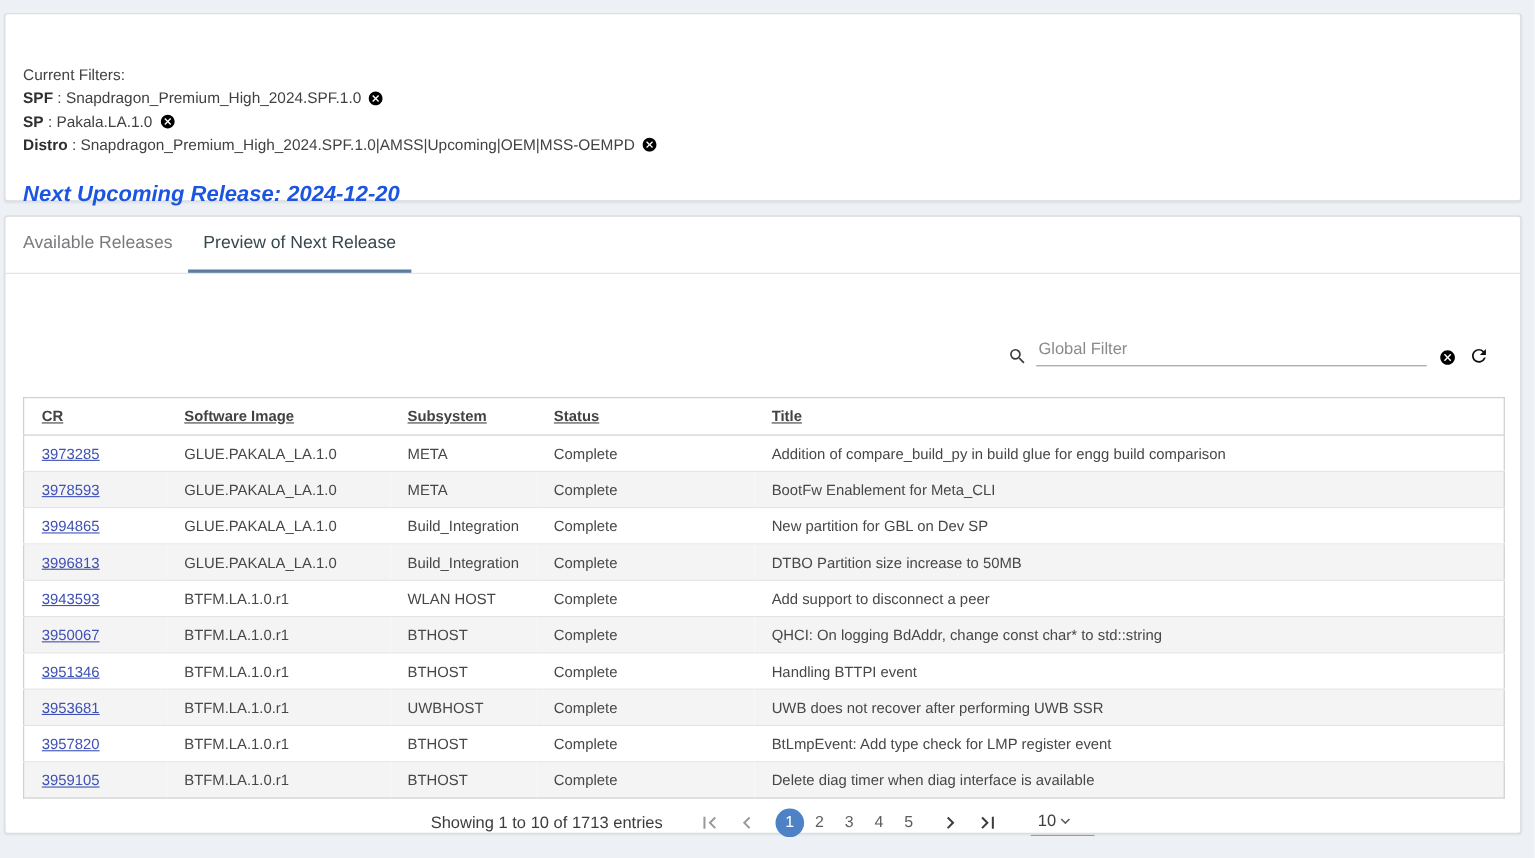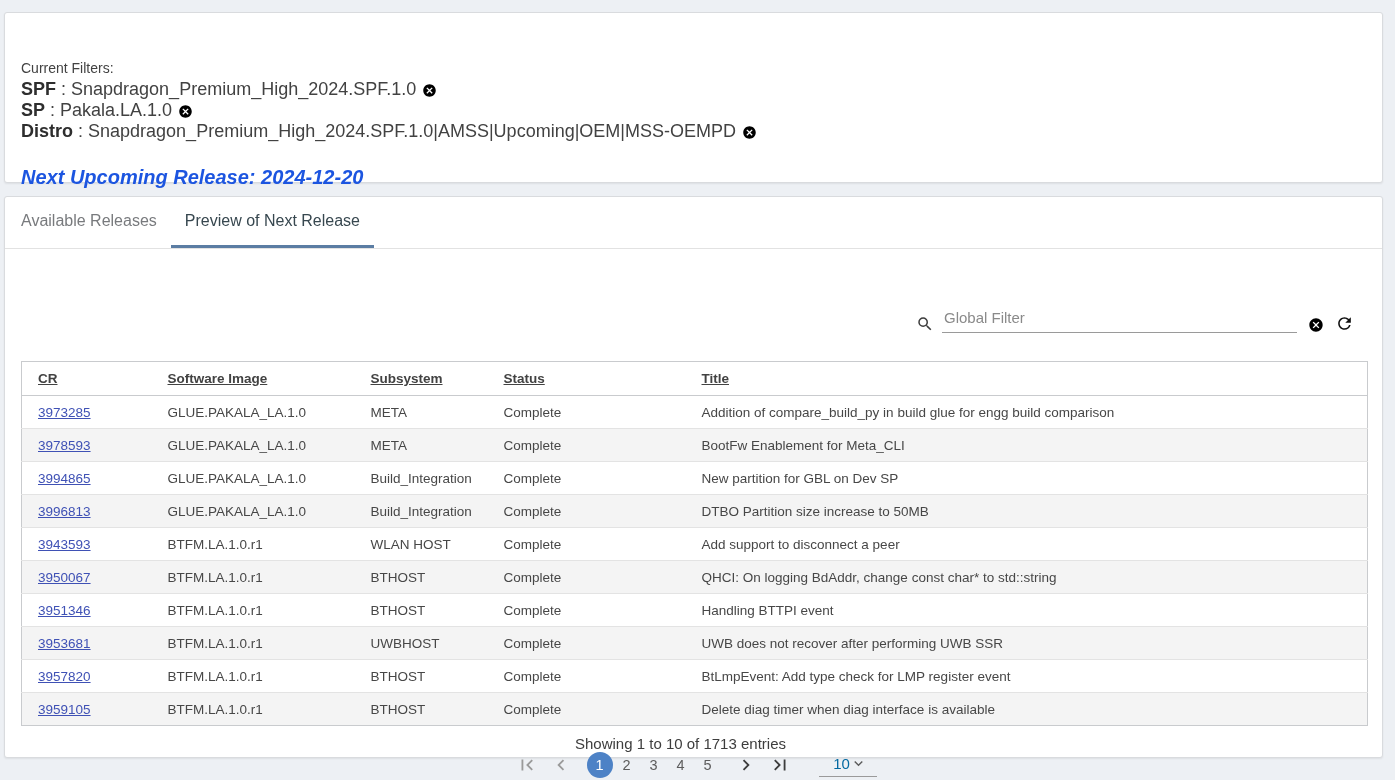--- a/index.html
+++ b/index.html
@@ -12,21 +12,21 @@
     overflow:hidden;
   }
   .panel {
     position:absolute; left:4px; width:1379px; background:#fff;
     border:1px solid #d9dbde; border-radius:3px;
     box-shadow:0 1px 2px rgba(0,0,0,0.07);
   }
   
   .filter-panel { top:12px; height:171px; padding:45px 16px 0 16px; }
   .filter-title { font-size:14px; line-height:21px; color:#424242; }
-  .filter-line { font-size:18px; line-height:21px; color:#424242; }
+  .filter-line { font-size:14px; line-height:21px; color:#424242; }
   .flabel { font-weight:bold; color:#2e2e2e; }
   .icon-btn { display:inline-block; vertical-align:-3px; margin-left:6px; cursor:pointer; line-height:0; }
   .next-release {
     margin-top:24px; font-size:20px; font-weight:bold; font-style:italic;
     color:var(--next-release,#1c55e0);
   }
   
   .content-panel { top:196px; height:562px; }
   .tab-bar {
     height:52px; border-bottom:1px solid #e2e2e2; display:flex; align-items:stretch;
@@ -64,36 +64,36 @@
   table.data td {
     height:33px; padding:0 0 0 16px; color:#474747;
     border-bottom:1px solid #e3e3e3; overflow:hidden; white-space:nowrap;
   }
   table.data tbody tr:nth-child(even) { background:#f4f4f4; }
   table.data tbody tr:last-child td { border-bottom:none; }
   a.cr-link { color:var(--link,#3f51b5); text-decoration:underline; cursor:pointer; }
   
   .pagination {
     margin-top:9px; display:flex; justify-content:center; align-items:center;
-    font-size:15px; color:#3d3d3d;flex-direction:column;
+    font-size:15px; color:#3d3d3d;
   }
   .pg-summary { margin-right:26px; }
   .pg-nav { display:inline-flex; align-items:center; }
   .pg-icon { display:inline-flex; align-items:center; cursor:pointer; margin:0 6px; line-height:0; }
   .page-nums { display:inline-flex; align-items:center; margin:0 8px; }
   .page-num {
     width:26px; height:26px; border-radius:50%; display:inline-flex;
     align-items:center; justify-content:center; color:#5c5c5c; cursor:pointer;
     font-size:14.5px; margin:0 0.5px;
   }
   .page-num.active { background:var(--active-page,#4d82c6); color:#fff; }
   .page-size {
-    display:inline-flex; align-items:center; justify-content:center;
+    display:inline-flex; align-items:center; justify-content:flex-start;
     border-bottom:1px solid #9a9a9a; width:58px; padding:2px 2px 4px 6px;
-    margin-left:22px; cursor:pointer; color:#0369a1;
+    margin-left:22px; cursor:pointer; color:#404040;
   }
 </style>
 </head>
 <body>
 
 <div class="panel filter-panel">
   <div class="filter-title">Current Filters:</div>
   <div>
       <div class="filter-line"><span class="flabel">SPF</span><span> : </span><span>Snapdragon_Premium_High_2024.SPF.1.0</span><span class="icon-btn"><svg viewBox="0 0 24 24" width="15" height="15">
             <path fill="#000" d="M12 2C6.47 2 2 6.47 2 12s4.47 10 10 10 10-4.47 10-10S17.53 2 12 2zm5 13.59L15.59 17 12 13.41 8.41 17 7 15.59 10.59 12 7 8.41 8.41 7 12 10.59 15.59 7 17 8.41 13.41 12 17 15.59z"></path>

